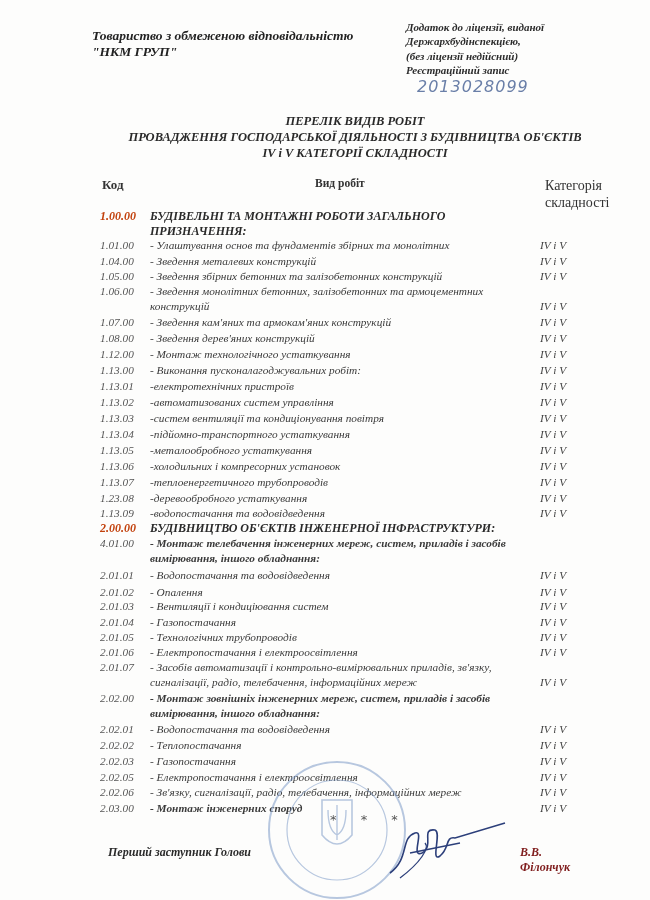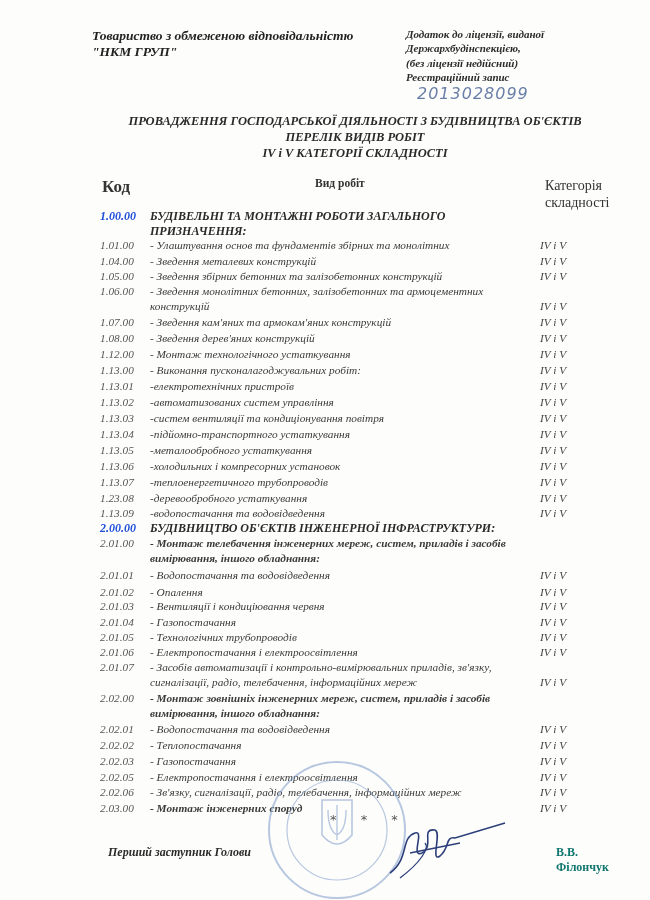--- a/index.html
+++ b/index.html
@@ -5,36 +5,36 @@
   html, body { margin: 0; padding: 0; }
   body {
     width: 650px; height: 900px; overflow: hidden;
     background: #fdfdfc;
     font-family: "Liberation Serif", serif;
     color: #2a2a2a;
     position: relative;
   }
   .page { position: absolute; left: 0; top: 0; width: 574px; height: 900px; }
   .org { position: absolute; left: 92px; top: 28px; font-style: italic; font-weight: bold; font-size: 13.5px; line-height: 16px; color: #222; }
-  .addendum { position: absolute; left: 406px; top: 27px; font-style: italic; font-weight: bold; font-size: 11px; line-height: 14.3px; color: #2b2b2b; }
+  .addendum { position: absolute; left: 406px; top: 20px; font-style: italic; font-weight: bold; font-size: 11px; line-height: 14.3px; color: #2b2b2b; }
   .reg-no { font-family: "DejaVu Sans", sans-serif; font-style: italic; font-weight: normal; font-size: 16px; color: #6a7fa8; letter-spacing: 1px; margin-left: 11px; position: relative; top: 3px; }
   .title { position: absolute; left: 60px; width: 590px; top: 113px; text-align: center; font-style: italic; font-weight: bold; font-size: 12.5px; line-height: 16px; color: #2a2a2a; }
-  .hdr-code { position: absolute; left: 102px; top: 177px; font-weight: bold; font-size: 17px; color: #333; }
+  .hdr-code { position: absolute; left: 102px; top: 177px; font-weight: bold; font-size: 13px; color: #333; }
   .hdr-work { position: absolute; left: 315px; top: 177px; font-weight: bold; font-size: 11.5px; color: #333; }
   .hdr-cat { position: absolute; left: 545px; top: 177px; font-weight: normal; font-size: 14px; line-height: 17px; color: #333; }
   .rows { position: absolute; left: 0; top: 0; width: 650px; }
   .row { position: absolute; left: 0; width: 650px; font-style: italic; font-size: 11.3px; line-height: 14.5px; color: #3a3a3a; }
   .row .code { position: absolute; left: 100px; width: 48px; color: #555; }
   .row .work { position: absolute; left: 150px; width: 385px; }
   .row .cat { position: absolute; left: 540px; width: 50px; color: #444; }
   .row.section { font-weight: bold; font-size: 12px; color: #2a2a2a; }
-  .row.section .code { color: #1d4ed8; font-style: italic; }
+  .row.section .code { color: #c2410c; font-style: italic; }
   .row.bold .work { font-weight: bold; }
   .footer-left { position: absolute; left: 108px; top: 845px; font-style: italic; font-weight: bold; font-size: 12px; color: #2a2a2a; }
-  .footer-right { position: absolute; left: 520px; top: 845px; font-weight: bold; font-size: 12px; color: #0f766e; margin-left: 36px; }
+  .footer-right { position: absolute; left: 520px; top: 845px; font-style: italic; font-weight: bold; font-size: 12px; color: #7f1d1d; }
   .stamp { position: absolute; left: 262px; top: 755px; width: 150px; height: 150px; opacity: 0.55; }
   .signature { position: absolute; left: 380px; top: 818px; width: 130px; height: 65px; }
   .stars { position: absolute; left: 330px; top: 812px; font-size: 13px; color: #555; letter-spacing: 10px; font-family: "DejaVu Sans", sans-serif; }
 </style>
 </head>
 <body>
 
 <div class="page">
 
   <div class="org">
@@ -46,22 +46,22 @@
     <div>Додаток до ліцензії, виданої</div>
     <div>Держархбудінспекцією,</div>
     <div>(без ліцензії недійсний)</div>
     <div>
       <span>Реєстраційний запис</span>
       <span class="reg-no">2013028099</span>
     </div>
   </div>
 
   <div class="title">
+    <div>ПЕРЕЛІК ВИДІВ РОБІТ</div>
     <div>ПРОВАДЖЕННЯ ГОСПОДАРСЬКОЇ ДІЯЛЬНОСТІ З БУДІВНИЦТВА ОБ'ЄКТІВ</div>
-    <div>ПЕРЕЛІК ВИДІВ РОБІТ</div>
     <div>IV і V КАТЕГОРІЇ СКЛАДНОСТІ</div>
   </div>
 
   <div class="hdr-code">Код</div>
   <div class="hdr-work">Вид робіт</div>
   <div class="hdr-cat">
     <div>Категорія</div>
     <div>складності</div>
   </div>
 
@@ -153,36 +153,36 @@
     <div class="row" style="top:506px">
       <span class="code">1.13.09</span>
       <span class="work">-водопостачання та водовідведення</span>
       <span class="cat">IV і V</span>
     </div>
     <div class="row section" style="top:521px">
       <span class="code">2.00.00</span>
       <span class="work" style="width:420px">БУДІВНИЦТВО ОБ'ЄКТІВ ІНЖЕНЕРНОЇ ІНФРАСТРУКТУРИ:</span>
     </div>
     <div class="row bold" style="top:536px">
-      <span class="code">2.01.00</span>
+      <span class="code">4.01.00</span>
       <span class="work">- Монтаж телебачення інженерних мереж, систем, приладів і засобів вимірювання, іншого обладнання:</span>
     </div>
     <div class="row" style="top:568px">
       <span class="code">2.01.01</span>
       <span class="work">- Водопостачання та водовідведення</span>
       <span class="cat">IV і V</span>
     </div>
     <div class="row" style="top:585px">
       <span class="code">2.01.02</span>
       <span class="work">- Опалення</span>
       <span class="cat">IV і V</span>
     </div>
     <div class="row" style="top:599px">
       <span class="code">2.01.03</span>
-      <span class="work">- Вентиляції і кондиціювання червня</span>
+      <span class="work">- Вентиляції і кондиціювання систем</span>
       <span class="cat">IV і V</span>
     </div>
     <div class="row" style="top:615px">
       <span class="code">2.01.04</span>
       <span class="work">- Газопостачання</span>
       <span class="cat">IV і V</span>
     </div>
     <div class="row" style="top:630px">
       <span class="code">2.01.05</span>
       <span class="work">- Технологічних трубопроводів</span>

